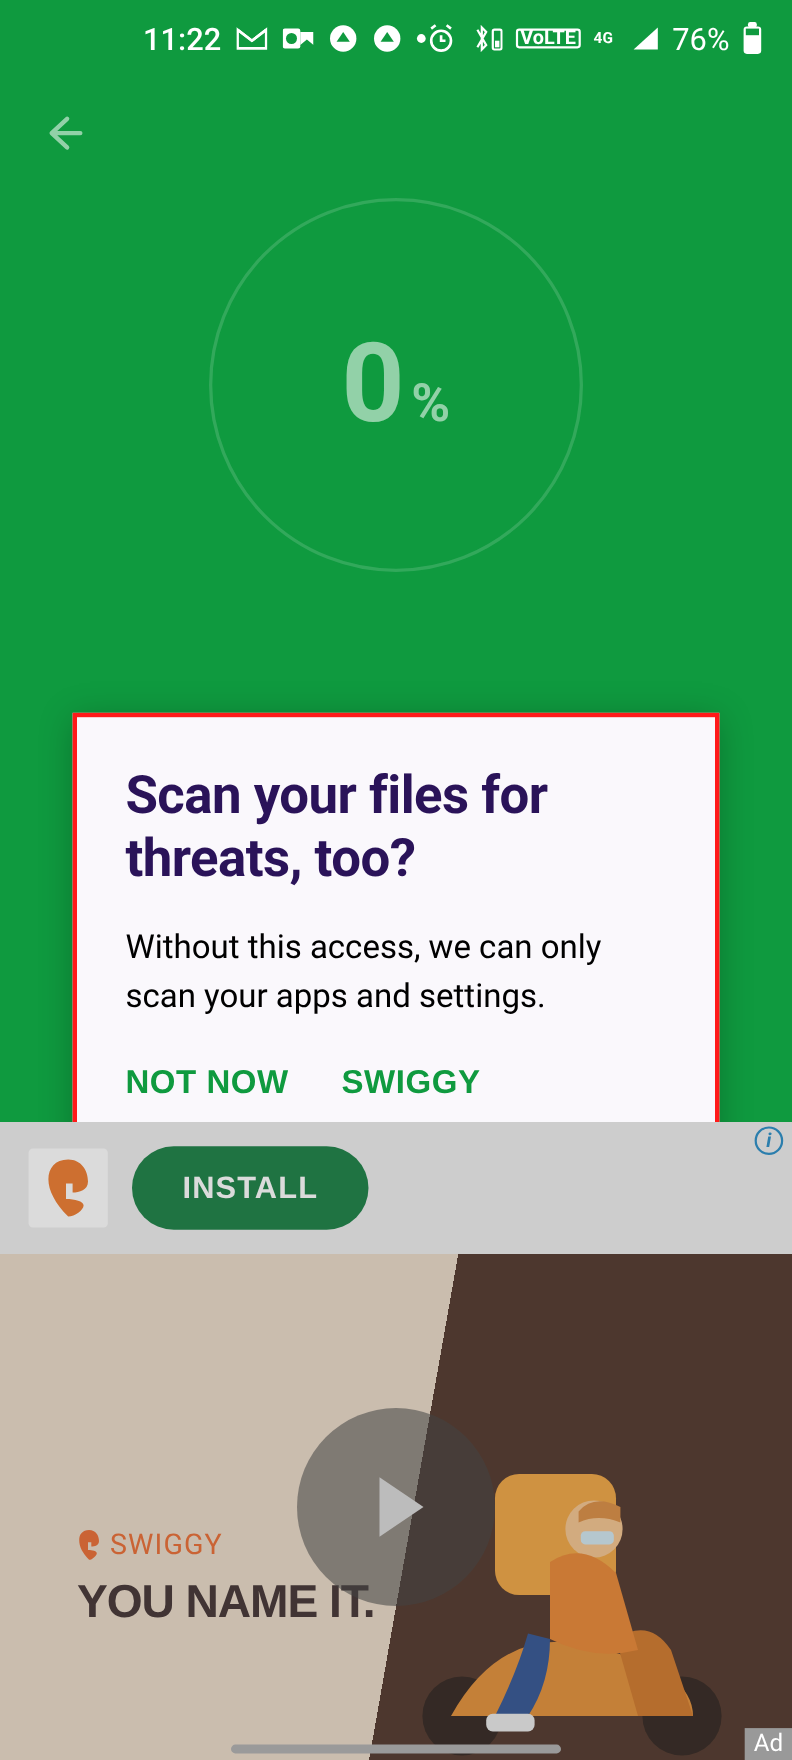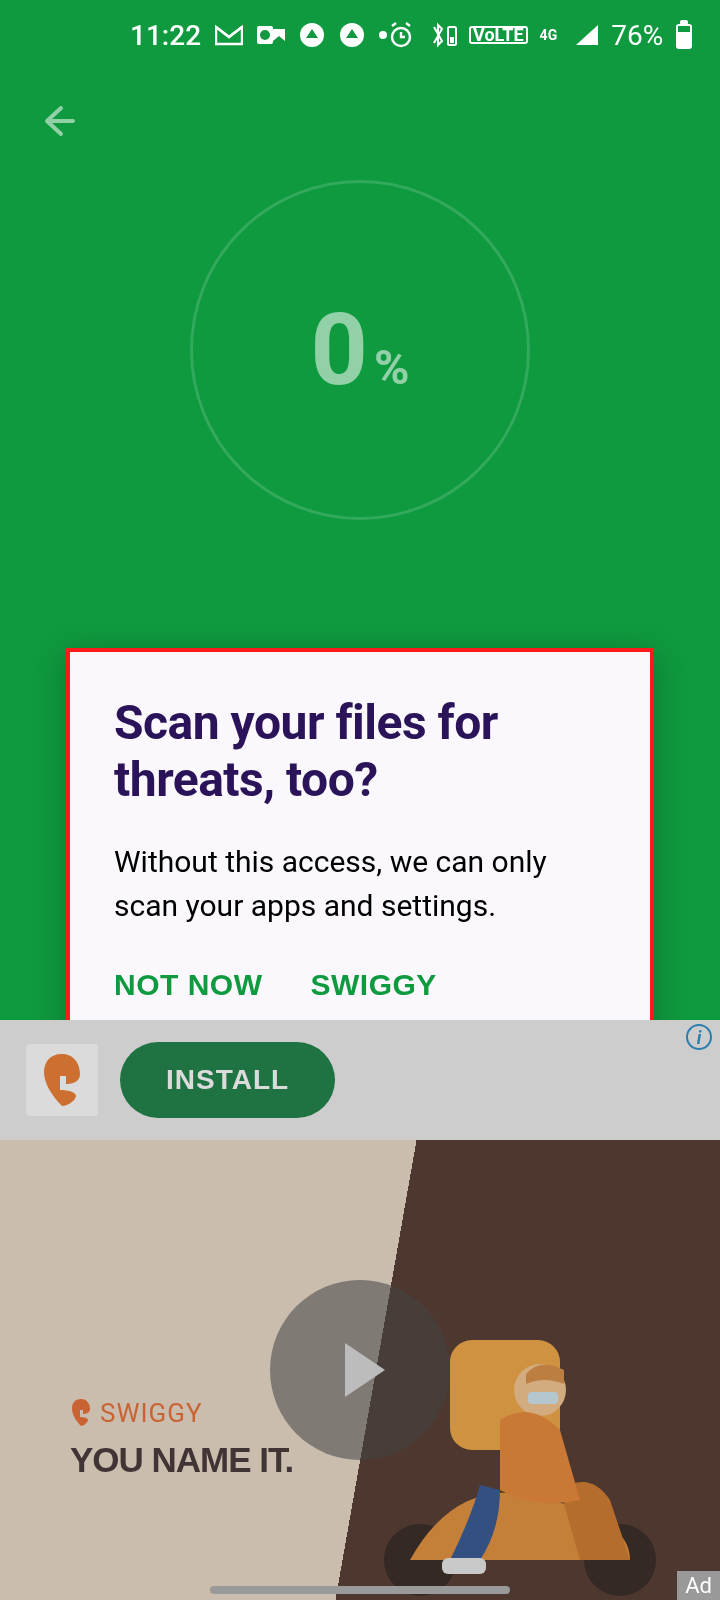--- a/index.html
+++ b/index.html
@@ -40,21 +40,21 @@
   .ad-text { flex: 1; color: #2b2b2b; font-size: 28px; font-weight: 700; line-height: 1.25; }
   .ad-install { background: #0f7a3c; color: #fff; font-size: 28px; font-weight: 700; letter-spacing: 1px; border: none; border-radius: 40px; padding: 22px 46px; }
 
   .ad-video { flex: 1; position: relative; background: linear-gradient(100deg, #e9d9c6 0 52%, #4a2e22 52% 100%); overflow: hidden; }
   .play-btn { position: absolute; top: 50%; left: 50%; transform: translate(-50%,-50%); width: 180px; height: 180px; border-radius: 50%; background: rgba(60,60,60,0.55); display:flex; align-items:center; justify-content:center; z-index:3; }
   .play-btn svg{display:block;}
   .rider-shape { position:absolute; right:40px; bottom:0; width:330px; height:330px; }
   .ad-badge { position:absolute; right:0; bottom:0; background:#999; color:#fff; font-size:22px; padding:2px 8px; z-index:6;margin-left:40px; }
   .swiggy-copy{ position:absolute; left:70px; bottom:120px; }
   .swiggy-brand{ display:flex; align-items:center; gap:8px; color:#e9662a; font-weight:400; font-size:26px; letter-spacing:1px; margin-bottom:12px;}
-  .swiggy-line1{ color:#3a2a2a; font-size:35px; font-weight:900; letter-spacing:-1px; font-family: Impact, "Arial Black", sans-serif; }
+  .swiggy-line1{ color:#3a2a2a; font-size:42px; font-weight:900; letter-spacing:-1px; font-family: Impact, "Arial Black", sans-serif; }
   .swiggy-line2{ color:#e9662a; font-size:42px; font-weight:900; letter-spacing:-1px; font-family: Impact, "Arial Black", sans-serif; }
 
   
   .nav-bar { position:absolute; bottom:6px; left:50%; transform:translateX(-50%); width:300px; height:8px; background:#9a9a9a; border-radius:4px; z-index:10; }
 </style>
 </head>
 <body>
 
 <div class="screen">
 

